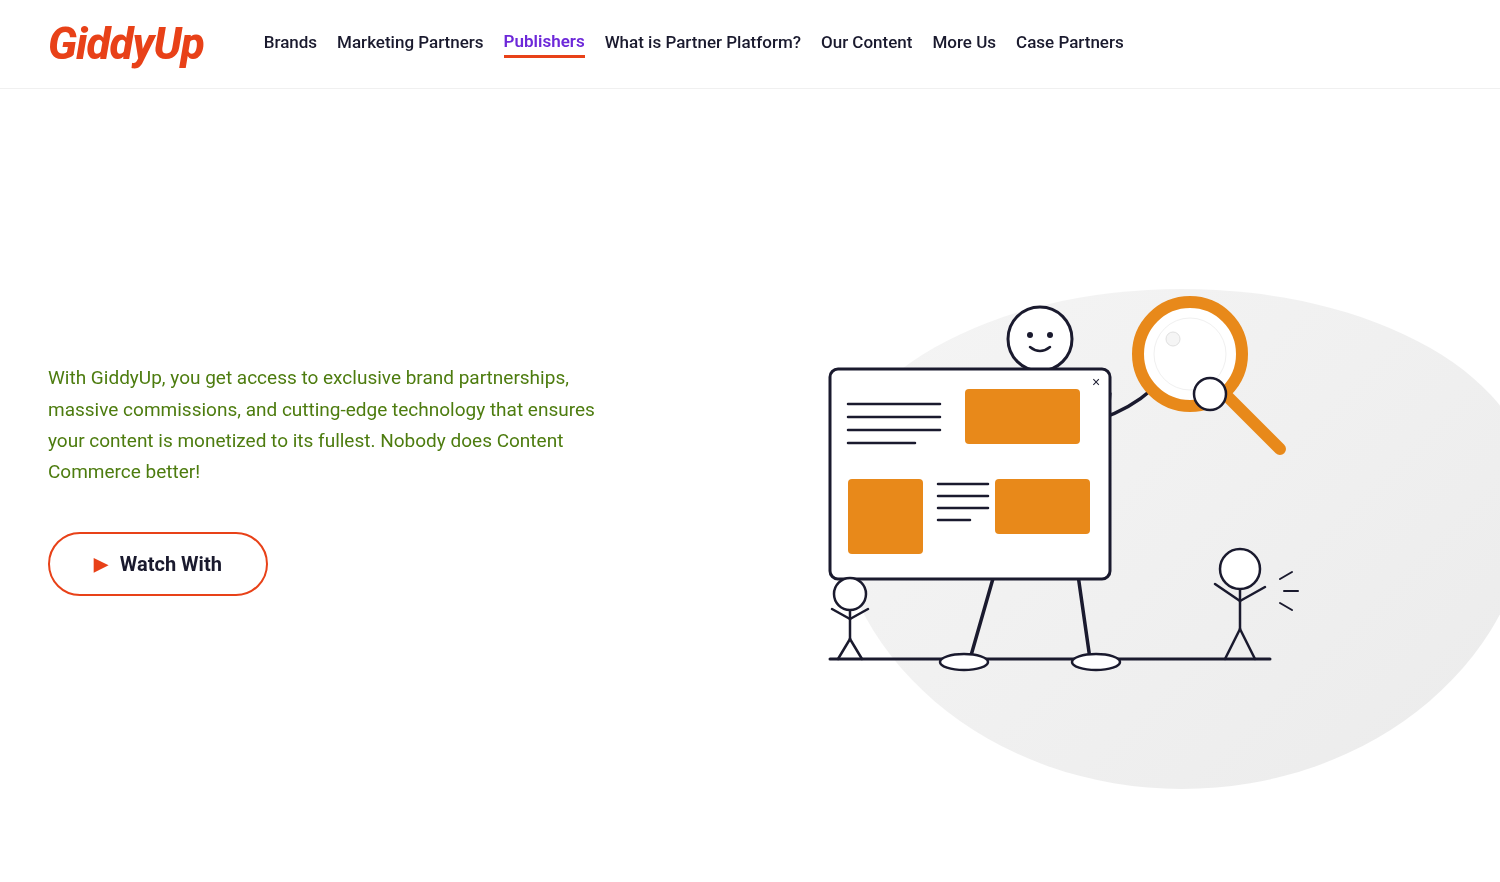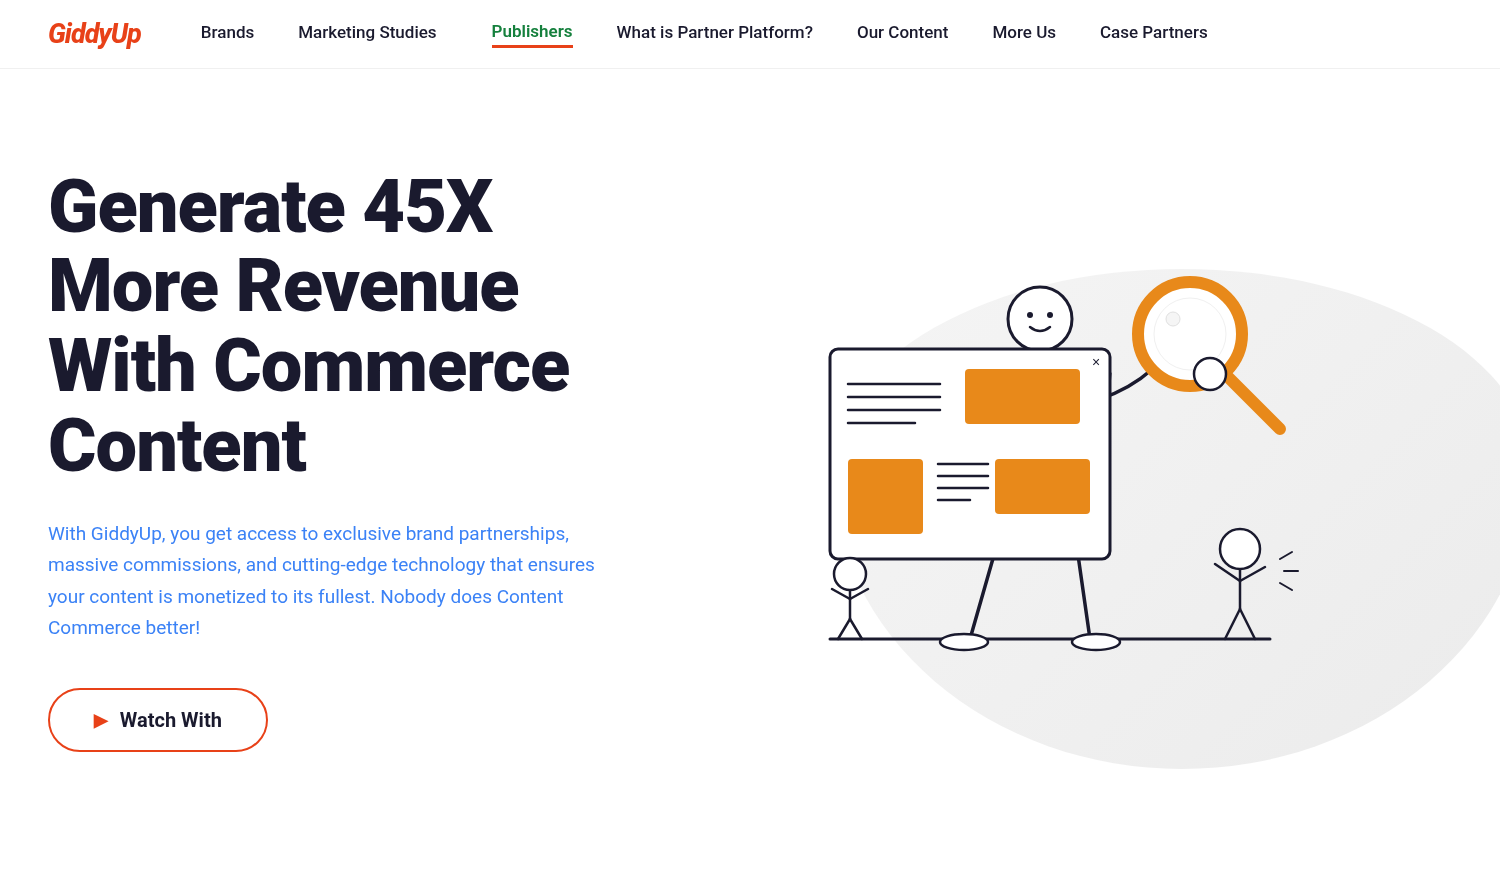--- a/index.html
+++ b/index.html
@@ -19,51 +19,50 @@
     
     header {
       display: flex;
       align-items: center;
       padding: 18px 48px;
       border-bottom: 1px solid #f0f0f0;
       background: #fff;
     }
 
     .logo {
-      font-size: 27px;
+      font-size: 44px;
       font-weight: 800;
       color: #e84118;
       font-style: italic;
       letter-spacing: -1px;
       margin-right: 60px;
       cursor: pointer;
       white-space: nowrap;
     }
 
     nav {
       display: flex;
       align-items: center;
-      gap: 44px;
+      gap: 20px;
     }
 
     .nav-item {
       font-size: 17px;
       color: #1a1a2e;
       text-decoration: none;
       cursor: pointer;
       font-weight: 500;
       white-space: nowrap;
       padding-bottom: 4px;
     }
 
     .nav-item.active {
-      color: #15803d;
+      color: #6d28d9;
       border-bottom: 3px solid #e84118;
       font-weight: 600;
-      margin-left: 11px;
     }
 
     
     .hero {
       display: flex;
       align-items: center;
       padding: 80px 48px 60px 48px;
       position: relative;
       min-height: 760px;
       overflow: hidden;
@@ -78,21 +77,21 @@
       font-size: 74px;
       font-weight: 900;
       color: #1a1a2e;
       line-height: 1.08;
       margin-bottom: 32px;
       letter-spacing: -1px;
     }
 
     .hero-subtext {
       font-size: 19px;
-      color: #3b82f6;
+      color: #4d7c0f;
       line-height: 1.65;
       max-width: 560px;
       margin-bottom: 44px;
       font-weight: 400;
     }
 
     .watch-btn {
       display: inline-flex;
       align-items: center;
       gap: 12px;
@@ -146,32 +145,31 @@
   </style>
 </head>
 <body>
 
 <header>
   <div class="logo">
     <span>GiddyUp</span>
   </div>
   <nav>
     <a class="nav-item">Brands</a>
-    <a class="nav-item">Marketing Studies</a>
+    <a class="nav-item">Marketing Partners</a>
     <a class="nav-item active">Publishers</a>
     <a class="nav-item">What is Partner Platform?</a>
     <a class="nav-item">Our Content</a>
     <a class="nav-item">More Us</a>
     <a class="nav-item">Case Partners</a>
   </nav>
 </header>
 
 <section class="hero">
   <div class="hero-left">
-    <h1 class="hero-headline">Generate 45X More Revenue With Commerce Content</h1>
     <p class="hero-subtext">With GiddyUp, you get access to exclusive brand partnerships, massive commissions, and cutting-edge technology that ensures your content is monetized to its fullest. Nobody does Content Commerce better!</p>
     <a class="watch-btn">
       <span class="play-icon">▶</span>
       <span>Watch With</span>
     </a>
   </div>
 
   <div class="hero-right">
     <div class="bg-blob"></div>
 

